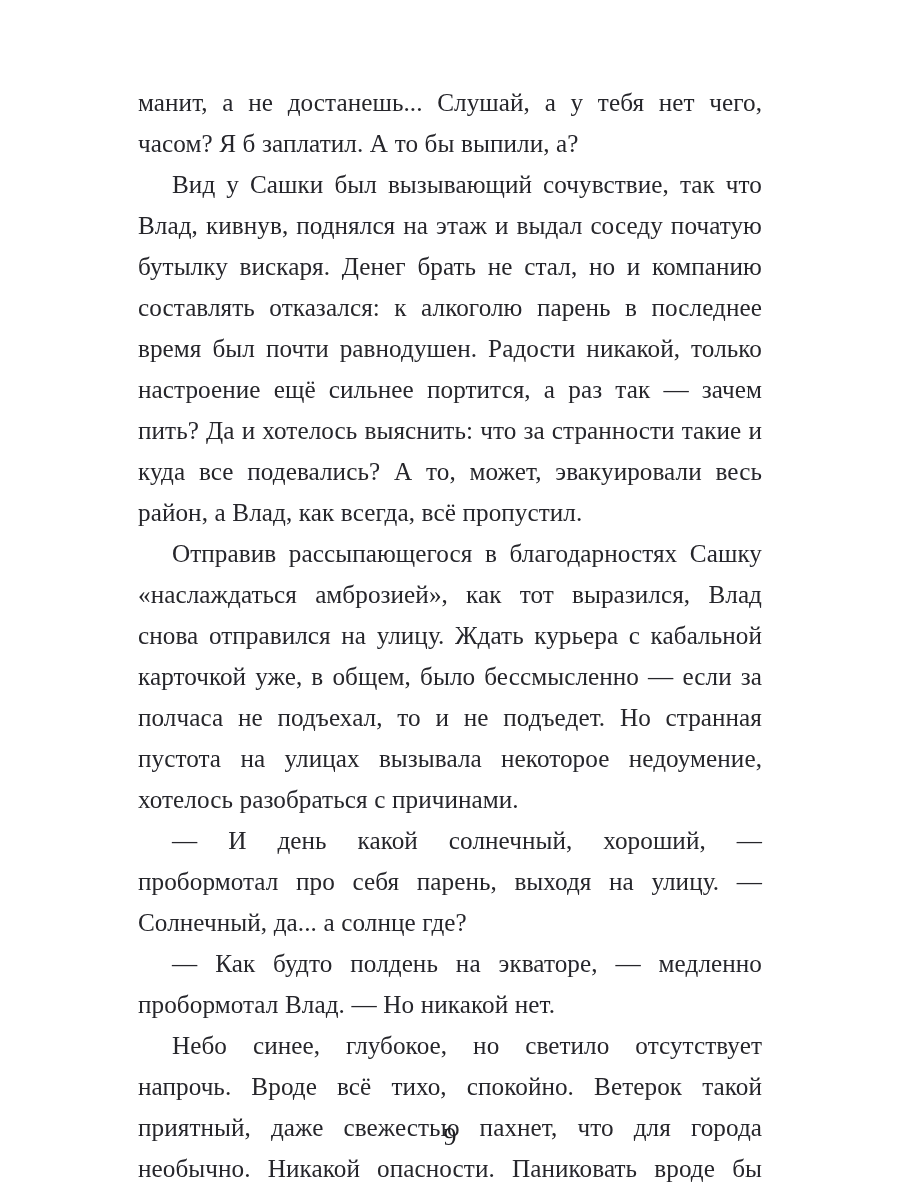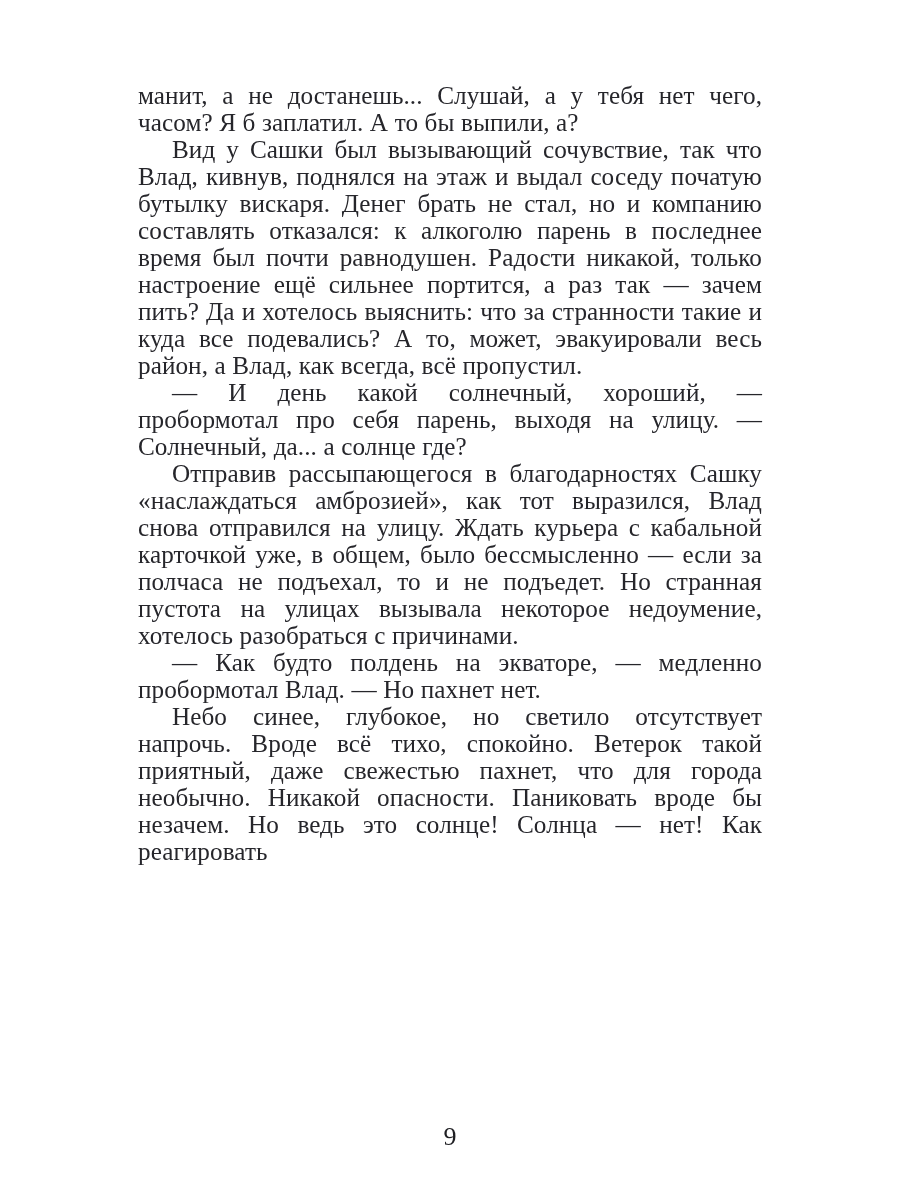--- a/index.html
+++ b/index.html
@@ -19,21 +19,21 @@
   .text-block {
     position: absolute;
     left: 138px;
     top: 82px;
     width: 624px;
   }
   .para {
     margin: 0;
     font-family: "Liberation Serif", "DejaVu Serif", serif;
     font-size: 25.2px;
-    line-height: 27px;
+    line-height: 41px;
     color: #26262b;
     text-align: justify;
     text-justify: inter-word;
     text-indent: 34px;
     hyphens: manual;
     -webkit-hyphens: manual;
     letter-spacing: 0.06px;
     word-spacing: 0.2px;
   }
   .para.no-indent {
@@ -58,26 +58,26 @@
 <body>
 
 <div class="page">
 
   <div class="text-block">
 
     <p class="para no-indent">манит, а не достанешь... Слушай, а у тебя нет чего, часом? Я б заплатил. А то бы выпили, а?</p>
 
     <p class="para">Вид у Сашки был вызывающий сочувствие, так что Влад, кивнув, поднялся на этаж и выдал соседу початую бутылку вискаря. Денег брать не стал, но и компанию составлять отказался: к алкоголю парень в последнее время был почти равнодушен. Радости никакой, только настроение ещё сильнее портится, а раз так — зачем пить? Да и хотелось выяснить: что за странности такие и куда все подевались? А то, может, эвакуировали весь район, а Влад, как всегда, всё пропустил.</p>
 
+    <p class="para">Отправив рассыпающегося в благодарностях Сашку «наслаждаться амброзией», как тот выразился, Влад снова отправился на улицу. Ждать курьера с кабальной карточкой уже, в общем, было бессмысленно — если за полчаса не подъехал, то и не подъедет. Но странная пустота на улицах вызывала некоторое недоумение, хотелось разобраться с причинами.</p>
+
     <p class="para">— И день какой солнечный, хороший, — пробормотал про себя парень, выходя на улицу. — Солнечный, да... а солнце где?</p>
 
-    <p class="para">Отправив рассыпающегося в благодарностях Сашку «наслаждаться амброзией», как тот выразился, Влад снова отправился на улицу. Ждать курьера с кабальной карточкой уже, в общем, было бессмысленно — если за полчаса не подъехал, то и не подъедет. Но странная пустота на улицах вызывала некоторое недоумение, хотелось разобраться с причинами.</p>
 
-
-    <p class="para">— Как будто полдень на экваторе, — медленно пробормотал Влад. — Но пахнет нет.</p>
+    <p class="para">— Как будто полдень на экваторе, — медленно пробормотал Влад. — Но никакой нет.</p>
 
     <p class="para last-line-loose">Небо синее, глубокое, но светило отсутствует напрочь. Вроде всё тихо, спокойно. Ветерок такой приятный, даже свежестью пахнет, что для города необычно. Никакой опасности. Паниковать вроде бы незачем. Но ведь это солнце! Солнца — нет! Как реагировать</p>
 
   </div>
 
   <div class="page-number">9</div>
 
 </div>
 
 </body></html>

